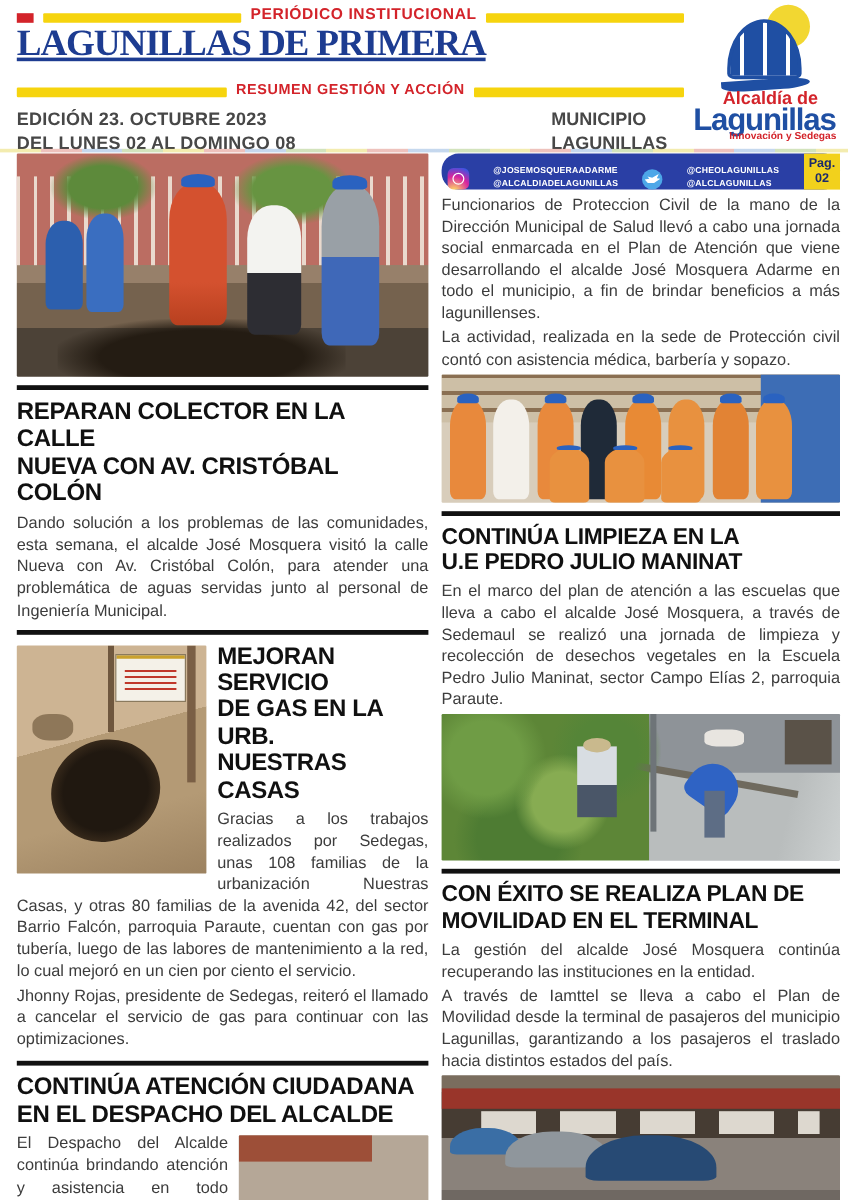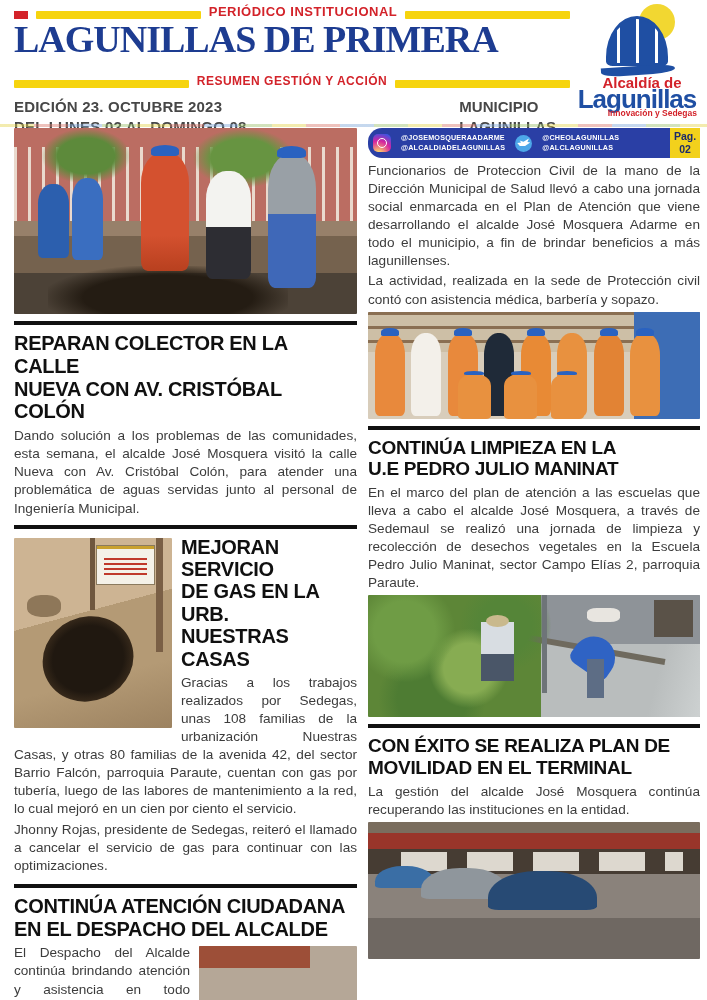--- a/index.html
+++ b/index.html
@@ -6,21 +6,21 @@
   .page{position:relative;width:707px;height:1000px;background:#ffffff;margin:0 auto;
         overflow:hidden;font-family:"Liberation Sans","DejaVu Sans",sans-serif;color:var(--body_text,#3c3c3c);}
   
   .masthead{position:absolute;top:0;left:0;width:707px;height:122px;}
   .mast-left{position:absolute;left:14px;top:4px;width:556px;}
   .kicker-row{display:flex;align-items:flex-end;gap:8px;}
   .redcap{width:14px;height:8px;background:var(--red,#d3232a);}
   .ybar{flex:1;height:8px;background:var(--yellow,#f6d40e);border-radius:1px;}
   .kicker{color:var(--red,#d3232a);font-weight:bold;font-size:13px;letter-spacing:.5px;white-space:nowrap;}
   .title{margin:1px 0 16px 0;font-family:"Liberation Serif","DejaVu Serif",serif;font-weight:bold;
-         font-size:38px;line-height:1.0;color:var(--blue,#1d3c91);letter-spacing:-1px;white-space:nowrap;}
+         font-size:31px;line-height:1.0;color:var(--blue,#1d3c91);letter-spacing:-1px;white-space:nowrap;text-decoration:underline;}
   .tagline-row{margin-top:3px;}
   .tagline{color:var(--red,#d3232a);font-weight:bold;font-size:12px;letter-spacing:.5px;white-space:nowrap;}
   .edition-row{display:flex;margin-top:9px;}
   .edition{font-size:15px;font-weight:bold;color:#474747;line-height:1.35;letter-spacing:.2px;}
   .municipio{margin-left:auto;margin-right:14px;font-size:15px;font-weight:bold;color:#474747;line-height:1.35;text-align:left;}
   
   .logo{position:absolute;right:6px;top:4px;width:128px;height:114px;text-align:center;}
   .logo-sun{position:absolute;left:66px;top:0;width:36px;height:36px;border-radius:50%;background:#f2d731;}
   .logo-dome{position:absolute;left:33px;top:12px;width:62px;height:50px;background:
       repeating-linear-gradient(90deg,#1f4fa3 0 8px,#ffffff 8px 11px,#1f4fa3 11px 19px);
@@ -37,21 +37,21 @@
   .col-left{width:343px;}
   .col-right{width:332px;}
   .rule{height:4px;background:var(--ink,#111);margin:7px 0;}
   h2{margin:2px 0 4px 0;font-size:20px;line-height:1.14;color:#101010;letter-spacing:-0.3px;}
   h2 .hl{display:block;}
   .col-right h2{font-size:19px;}
   h2.small{font-size:20px;line-height:1.12;}
   p.body{margin:0 0 2px 0;font-size:13.6px;line-height:1.33;text-align:justify;color:var(--body_text,#3c3c3c);}
   .clear{clear:both;}
   
-  .social-bar{display:flex;align-items:center;gap:10px;height:30px;background:var(--bar_blue,#2a3fa5);
+  .social-bar{display:flex;align-items:flex-end;gap:20px;height:30px;background:var(--bar_blue,#2a3fa5);
       border-radius:14px;padding:0 0 0 5px;margin-bottom:4px;box-sizing:border-box;}
   .ig-icon{width:18px;height:18px;border-radius:5px;flex:0 0 auto;
       background:radial-gradient(circle at 30% 110%,#fdd367 8%,#d6249f 55%,#285aeb 95%);position:relative;}
   .ig-icon::after{content:"";position:absolute;left:4px;top:4px;width:8px;height:8px;border:1.6px solid #fff;border-radius:50%;}
   .tw-icon{width:17px;height:17px;border-radius:50%;background:#4da7e8;flex:0 0 auto;position:relative;}
   .tw-icon::after{content:"";position:absolute;left:2px;top:3px;width:13px;height:10px;background:#fff;
       clip-path:polygon(0 55%,30% 50%,18% 30%,48% 42%,90% 10%,78% 45%,100% 50%,60% 85%,20% 85%);}
   .handles{display:flex;flex-direction:column;justify-content:center;color:#fff;font-size:7.2px;font-weight:bold;
       line-height:1.45;letter-spacing:.2px;white-space:nowrap;}
   .pag-badge{margin-left:auto;width:30px;height:30px;background:var(--badge_yellow,#f2d11c);color:#1b2a6b;
@@ -308,20 +308,21 @@
       </article>
 
       <div class="rule"></div>
 
       <article>
         <h2>
           <span class="hl">CON ÉXITO SE REALIZA PLAN DE</span>
           <span class="hl">MOVILIDAD EN EL TERMINAL</span>
         </h2>
         <p class="body">La gestión del alcalde José Mosquera continúa recuperando las instituciones en la entidad.</p>
+        <p class="body">A través de Iamttel se lleva a cabo el Plan de Movilidad desde la terminal de pasajeros del municipio Lagunillas, garantizando a los pasajeros el traslado hacia distintos estados del país.</p>
         <div class="photo ph6">
           <div class="canopy"></div>
             <div class="buses"></div>
           <div class="car6 c1"></div>
             <div class="car6 c2"></div>
           <div class="car6 c3"></div>
 
         </div>
       </article>
 

